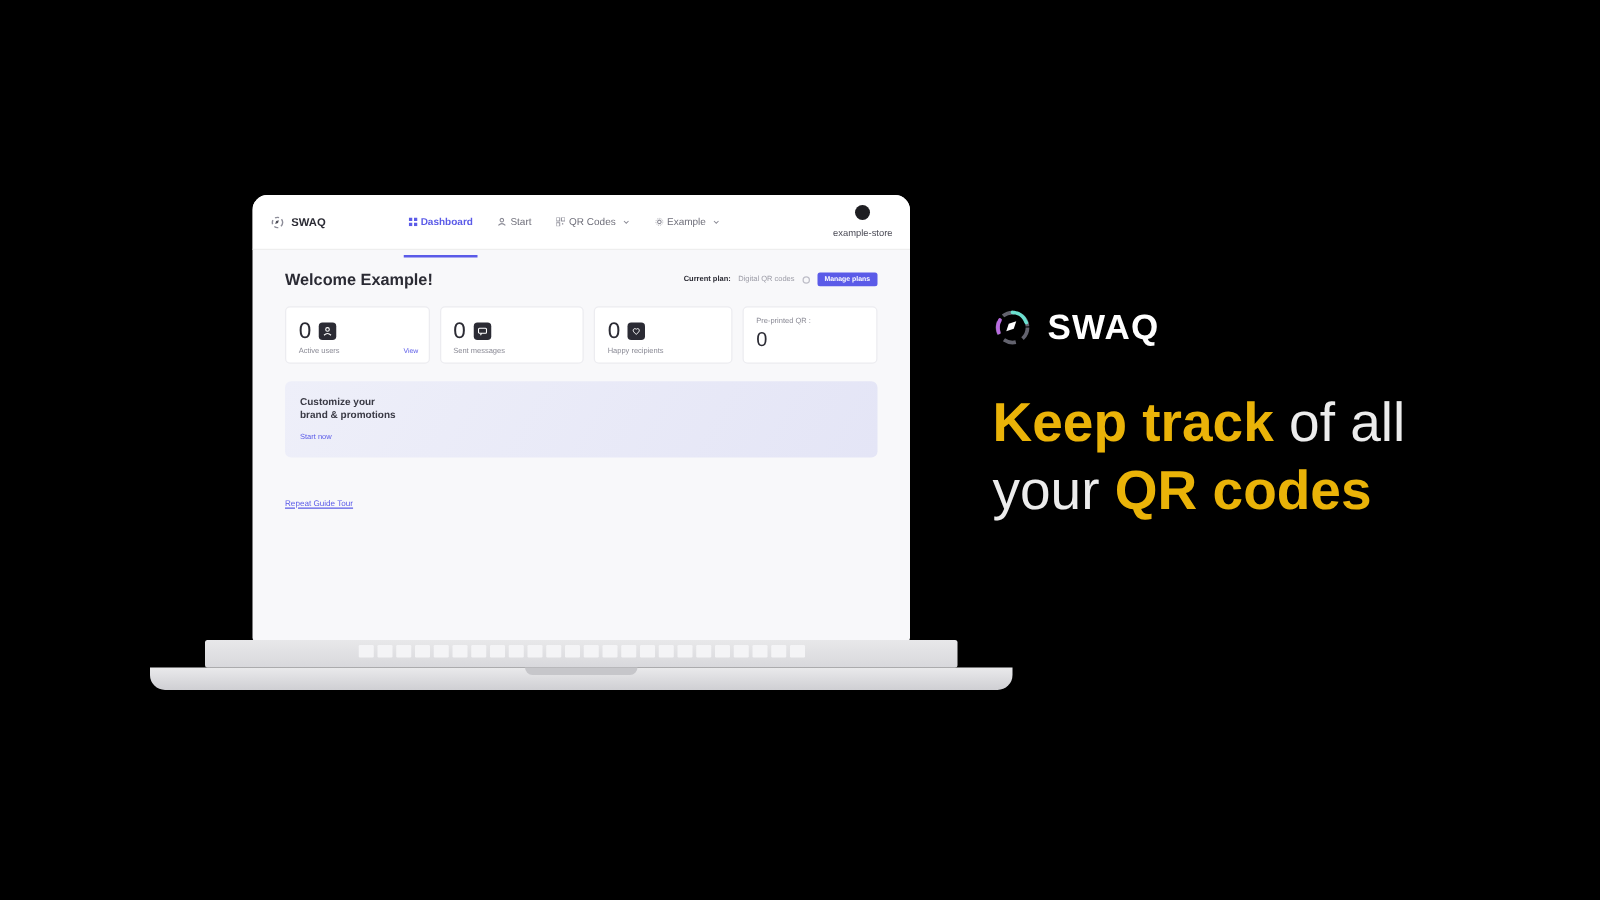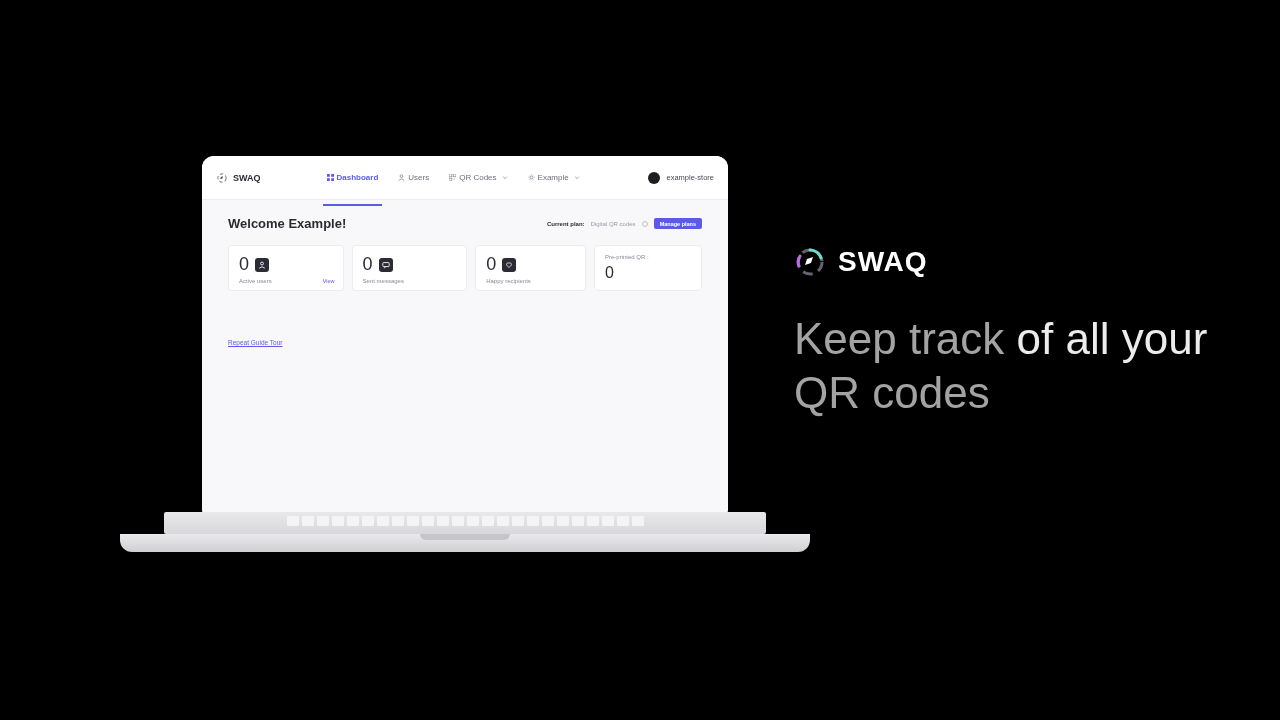--- a/index.html
+++ b/index.html
@@ -34,21 +34,21 @@
   }
   .hero-logo-mark {
     width: 32px; height: 32px;
   }
   .hero-headline {
     font-size: 44px;
     line-height: 1.22;
     font-weight: 400;
     color: #ececec;
   }
-  .hero-headline .b { font-weight: 400; color:#a3a3a3; }
+  .hero-headline .b { font-weight: 700; color:#eab308; }
 
   
   .laptop {
     position: absolute;
     left: 120px;
     top: 156px;
     width: 690px;
     height: 410px;
   }
   .screen {
@@ -128,20 +128,21 @@
     content: ""; position: absolute; left: 6px; right: 6px; bottom: 0;
     height: 2px; background: #5b5be8;
   }
   .nav-ic { width: 7px; height: 7px; }
   .chev { width:6px; height:6px; margin-left:2px; }
   .acct {
     margin-left: auto;
     display: flex; align-items: center; gap: 6px;
     font-size: 7.5px; color: #4a4a55;
     cursor: pointer;
+    flex-direction: column;
   }
   .avatar { width: 12px; height: 12px; border-radius: 50%; background: #1e1e22; }
 
   .page {
     padding: 16px 26px;
   }
   .welcome-row {
     display: flex;
     margin-bottom: 14px;
   }
@@ -250,21 +251,21 @@
               <rect x="0" y="6" width="4" height="4" fill="#5b5be8"></rect>
               <rect x="6" y="6" width="4" height="4" fill="#5b5be8"></rect>
             </svg>
           <span>Dashboard</span>
         </div>
         <div class="nav-item">
           <svg class="nav-ic" viewBox="0 0 10 10">
               <circle cx="5" cy="3" r="2" fill="none" stroke="#8a8a95" stroke-width="1.2"></circle>
               <path d="M1 9 Q5 5 9 9" fill="none" stroke="#8a8a95" stroke-width="1.2"></path>
             </svg>
-          <span>Users</span>
+          <span>Start</span>
         </div>
         <div class="nav-item">
           <svg class="nav-ic" viewBox="0 0 10 10">
               <rect x="0" y="0" width="4" height="4" fill="none" stroke="#8a8a95"></rect>
               <rect x="6" y="0" width="4" height="4" fill="none" stroke="#8a8a95"></rect>
               <rect x="0" y="6" width="4" height="4" fill="none" stroke="#8a8a95"></rect>
               <rect x="6.5" y="6.5" width="1.5" height="1.5" fill="#8a8a95"></rect>
             </svg>
           <span>QR Codes</span>
           <svg class="chev" viewBox="0 0 10 10">
@@ -336,20 +337,27 @@
           </div>
           <div class="stat-label">Happy recipients</div>
         </div>
         <div class="preprint">
           <div class="preprint-lbl">Pre-printed QR :</div>
           <div class="preprint-num">0</div>
         </div>
       </div>
 
       <div class="promo-row">
+        <div class="promo p1">
+          <div class="promo-title">
+            <span>Customize your</span><br>
+            <span>brand &amp; promotions</span>
+          </div>
+          <span class="promo-link">Start now</span>
+        </div>
       </div>
 
       <span class="guide-link">Repeat Guide Tour</span>
     </div>
   </div>
 
   <div class="base">
     <div class="keydeck">
       <span></span>
         <span></span>

